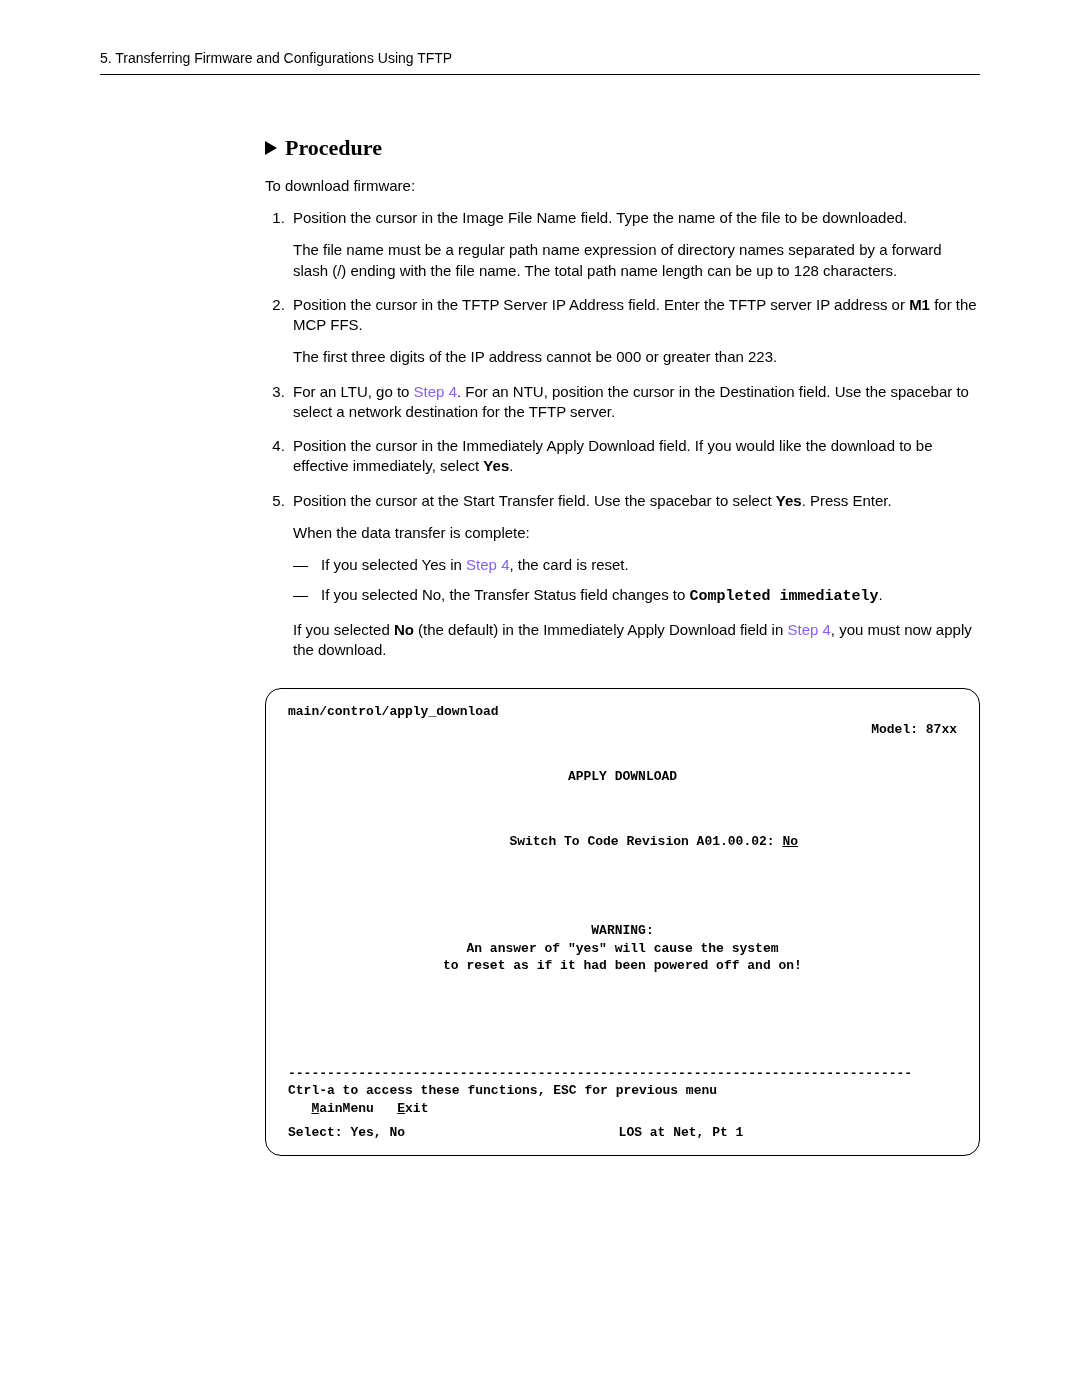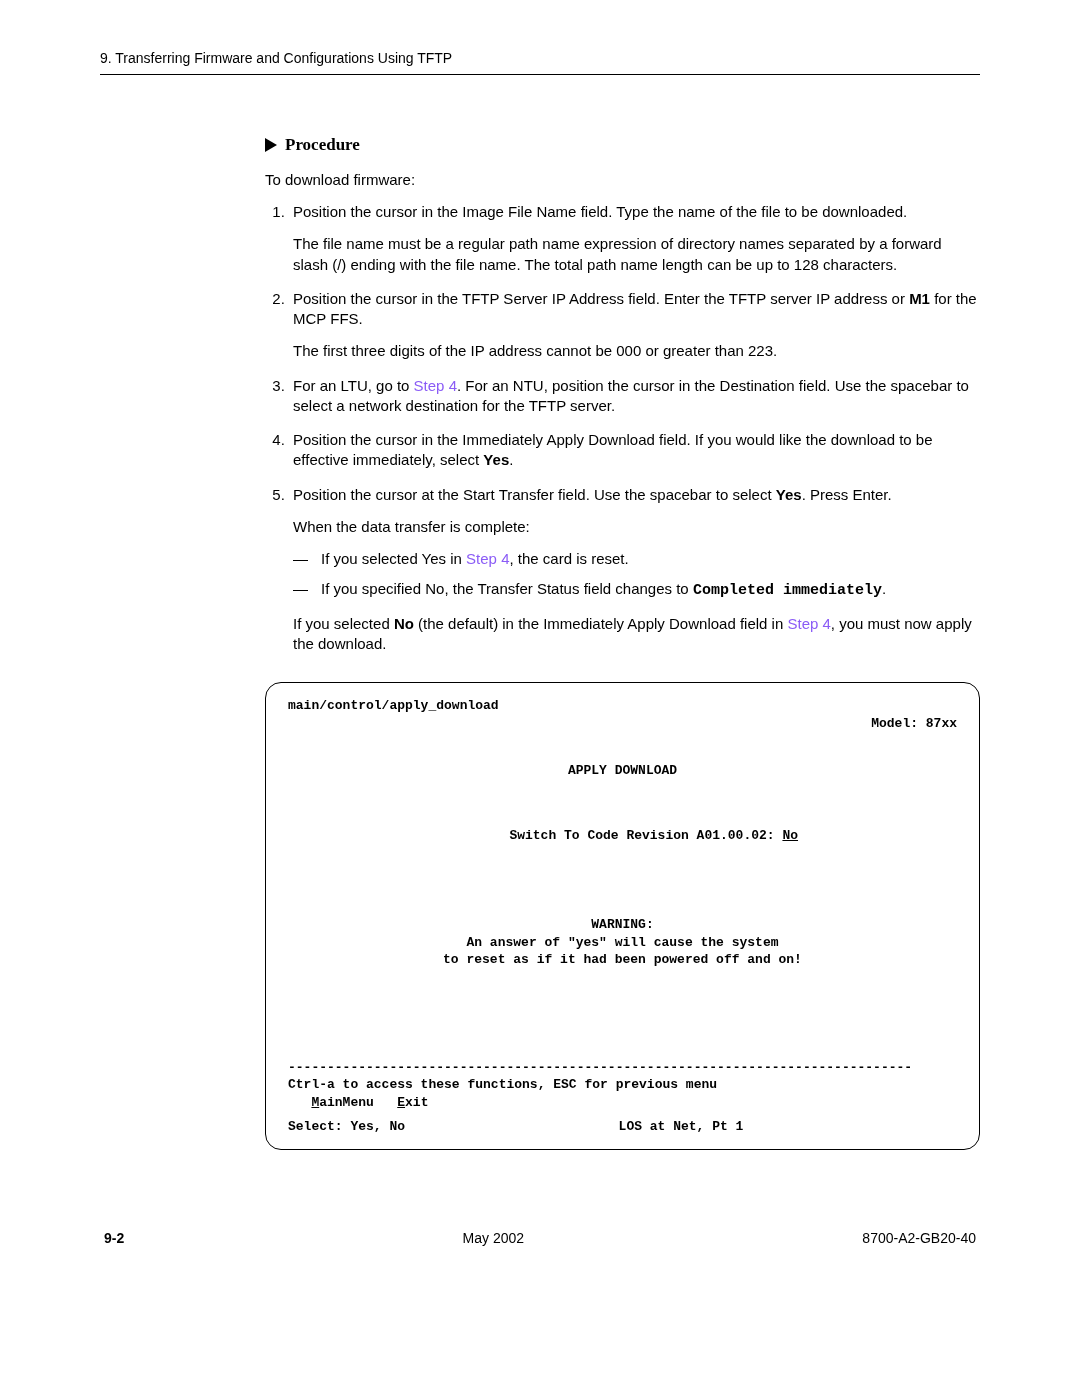--- a/index.html
+++ b/index.html
@@ -37,21 +37,21 @@
     width: 0;
     height: 0;
     border-top: 7px solid transparent;
     border-bottom: 7px solid transparent;
     border-left: 12px solid #000;
     margin-right: 8px;
   }
   .proc-label {
     font-family: Georgia, "Times New Roman", serif;
     font-weight: bold;
-    font-size: 17px;
+    font-size: 22px;
   }
   .intro {
     margin: 0 0 14px 0;
   }
   ol.steps {
     margin: 0;
     padding-left: 24px;
   }
   ol.steps > li {
     margin-bottom: 14px;
@@ -124,21 +124,21 @@
     display: flex;
     flex-direction: column;
   }
   .nav-line .instr { flex: 1 1 auto; }
   .nav-line .links { flex: 0 0 auto; white-space: pre; }
 </style>
 </head>
 <body>
 
 <div class="page">
-  <div class="chapter-title">9. Transferring Firmware and Configurations Using TFTP</div>
+  <div class="chapter-title">5. Transferring Firmware and Configurations Using TFTP</div>
   <hr class="hr">
 
   <div class="content">
 
     <div class="proc-head">
       <span class="tri"></span>
       <span class="proc-label">Procedure</span>
     </div>
 
     <p class="intro">To download firmware:</p>
@@ -164,21 +164,21 @@
       </li>
 
       <li>
         <span>Position the cursor at the Start Transfer field. Use the spacebar to select </span><b>Yes</b><span>. Press Enter.</span>
         <div class="para">When the data transfer is complete:</div>
         <ul class="dash-list">
           <li>
             <span>If you selected Yes in </span><span class="xref">Step 4</span><span>, the card is reset.</span>
           </li>
           <li>
-            <span>If you specified No, the Transfer Status field changes to </span><span class="mono">Completed immediately</span><span>.</span>
+            <span>If you selected No, the Transfer Status field changes to </span><span class="mono">Completed immediately</span><span>.</span>
           </li>
         </ul>
         <div class="para">
           <span>If you selected </span><b>No</b><span> (the default) in the Immediately Apply Download field in </span><span class="xref">Step 4</span><span>, you must now apply the download.</span>
         </div>
       </li>
 
     </ol>
 
     <div class="terminal">
@@ -202,18 +202,13 @@
       </div>
       <div class="gap-sm"></div>
       <div class="t-bottom">
         <span class="left">Select: Yes, No</span>
         <span class="mid">LOS at Net, Pt 1</span>
       </div>
     </div>
 
   </div>
 
-  <div class="footer">
-    <span class="pn">9-2</span>
-    <span>May 2002</span>
-    <span>8700-A2-GB20-40</span>
-  </div>
 </div>
 
 </body></html>

